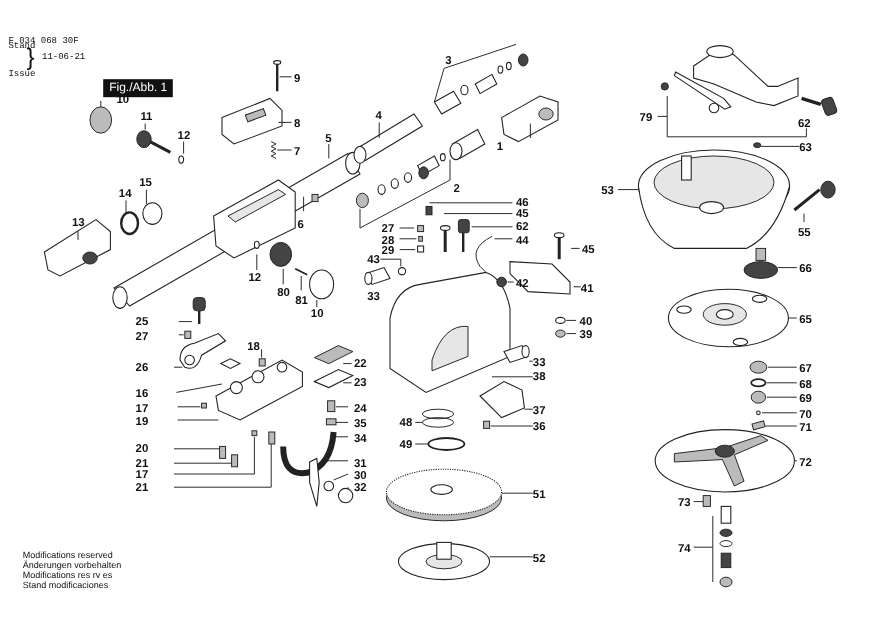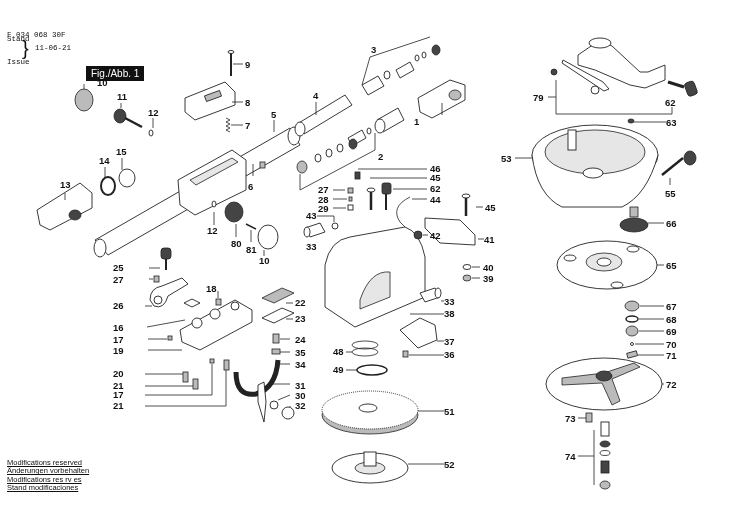--- a/index.html
+++ b/index.html
@@ -2,21 +2,21 @@
 <html><head>
 <meta charset="utf-8">
 <style>
   html, body { margin:0; padding:0; background:#ffffff; }
   body { width:730px; height:516px; position:relative; overflow:hidden;
          font-family:"Liberation Sans", sans-serif; color:#111; }
   .hdr { position:absolute; font-size:7.5px; line-height:9px;font-family:Liberation Mono, monospace; }
   .fig { position:absolute; left:86px; top:40px; background:#111; color:#fff;
          font-size:10px; padding:1px 5px; line-height:13px;margin-top:26px; }
   .brace { position:absolute; left:22px; top:38px; font-size:20px; line-height:20px; font-weight:300; }
-  .notes { position:absolute; left:7px; top:459px; font-size:7.5px; line-height:8.3px;text-decoration:underline; }
+  .notes { position:absolute; left:19px; top:459px; font-size:7.5px; line-height:8.3px; }
   svg#diagram { position:absolute; left:0; top:0; }
   .lbl { font-family:"Liberation Sans", sans-serif; font-size:9.5px; font-weight:bold; fill:#111; }
   .ln { stroke:#222; stroke-width:0.8; fill:none; }
   .part { stroke:#222; stroke-width:0.9; fill:#fff; }
   .dark { stroke:#222; stroke-width:0.8; fill:#444; }
   .grey { stroke:#222; stroke-width:0.8; fill:#bbb; }
   .light { stroke:#222; stroke-width:0.8; fill:#e6e6e6; }
 </style>
 </head>
 <body>

